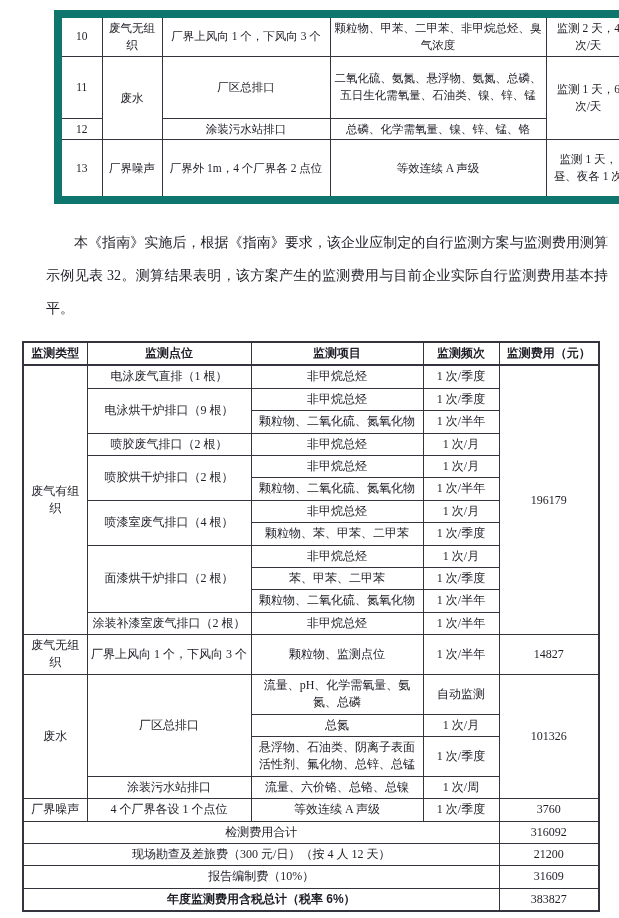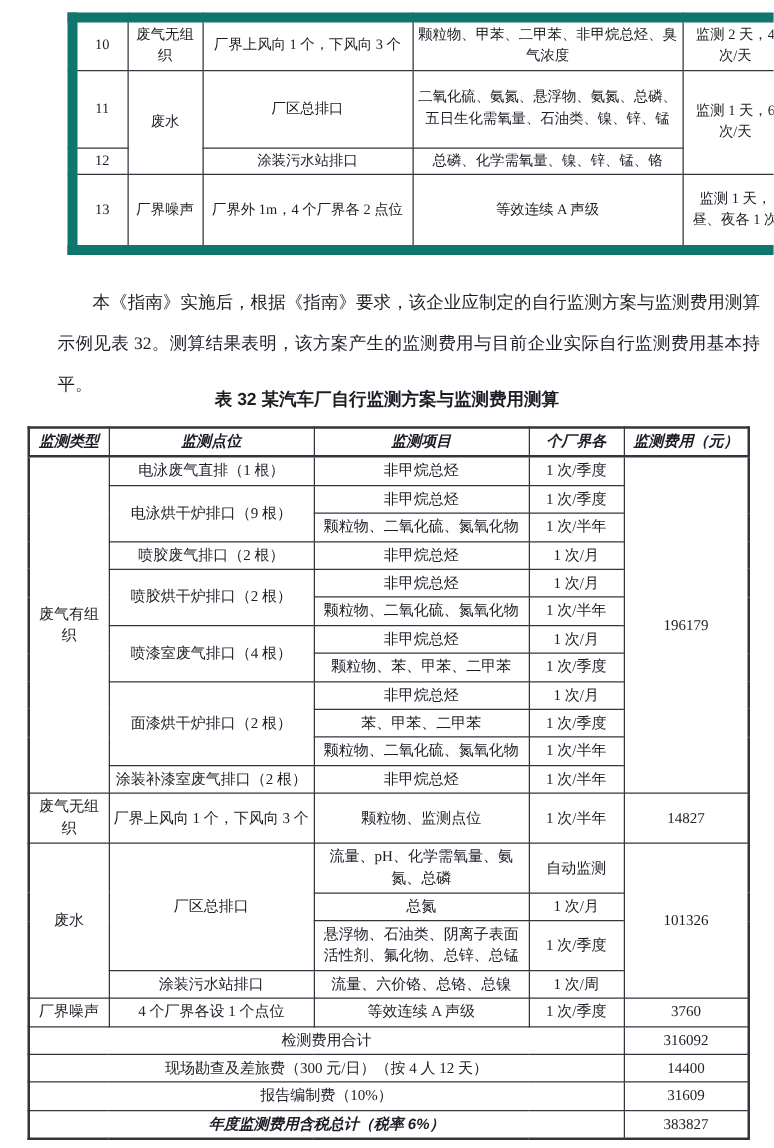--- a/index.html
+++ b/index.html
@@ -30,21 +30,21 @@
     position:absolute;left:0;top:311px;width:619px;text-align:center;
     font-family:"Liberation Sans","DejaVu Sans",sans-serif;
     font-weight:bold;font-size:14px;
   }
   
   .t2{position:absolute;left:22px;top:341px;width:578px;border:2px solid #34343e;}
   .t2 td{font-size:12px;}
   .t2 tr{height:22px;}
   .t2 tr:first-child{height:23px;}
   .t2 tr:first-child td{border-bottom-width:2px;}
-  td.b{font-family:"Liberation Sans","DejaVu Sans",sans-serif;font-weight:bold;font-style:italic;}
+  td.b{font-family:"Liberation Sans","DejaVu Sans",sans-serif;font-weight:bold;}
 </style>
 </head>
 <body>
 
 <div class="page">
 
   <table class="t1">
     <colgroup>
       <col style="width:44px">
         <col style="width:60px">
@@ -77,36 +77,35 @@
           <td>厂界噪声</td>
           <td>厂界外 1m，4 个厂界各 2 点位</td>
           <td>等效连续 A 声级</td>
           <td>监测 1 天，昼、夜各 1 次</td>
         </tr>
       </tbody>
   </table>
 
   <p class="para">本《指南》实施后，根据《指南》要求，该企业应制定的自行监测方案与监测费用测算示例见表 32。测算结果表明，该方案产生的监测费用与目前企业实际自行监测费用基本持平。</p>
 
-  <div class="tbl-title">表 32  某汽车厂自行监测方案与监测费用测算</div>
 
   <table class="t2">
     <colgroup>
       <col style="width:64px">
         <col style="width:164px">
         <col style="width:172px">
       <col style="width:76px">
         <col style="width:100px">
     </colgroup>
     <tbody id="t2-body">
         <tr>
           <td class="b">监测类型</td>
           <td class="b">监测点位</td>
           <td class="b">监测项目</td>
-          <td class="b">个厂界各</td>
+          <td class="b">监测频次</td>
           <td class="b">监测费用（元）</td>
         </tr>
         <tr>
           <td rowspan="12">废气有组织</td>
           <td>电泳废气直排（1 根）</td>
           <td>非甲烷总烃</td>
           <td>1 次/季度</td>
           <td rowspan="12">196179</td>
         </tr>
         <tr>
@@ -192,21 +191,21 @@
           <td>等效连续 A 声级</td>
           <td>1 次/季度</td>
           <td>3760</td>
         </tr>
         <tr>
           <td colspan="4">检测费用合计</td>
           <td>316092</td>
         </tr>
         <tr>
           <td colspan="4">现场勘查及差旅费（300 元/日）（按 4 人 12 天）</td>
-          <td>14400</td>
+          <td>21200</td>
         </tr>
         <tr>
           <td colspan="4">报告编制费（10%）</td>
           <td>31609</td>
         </tr>
         <tr>
           <td colspan="4" class="b">年度监测费用含税总计（税率 6%）</td>
           <td>383827</td>
         </tr>
       </tbody>

